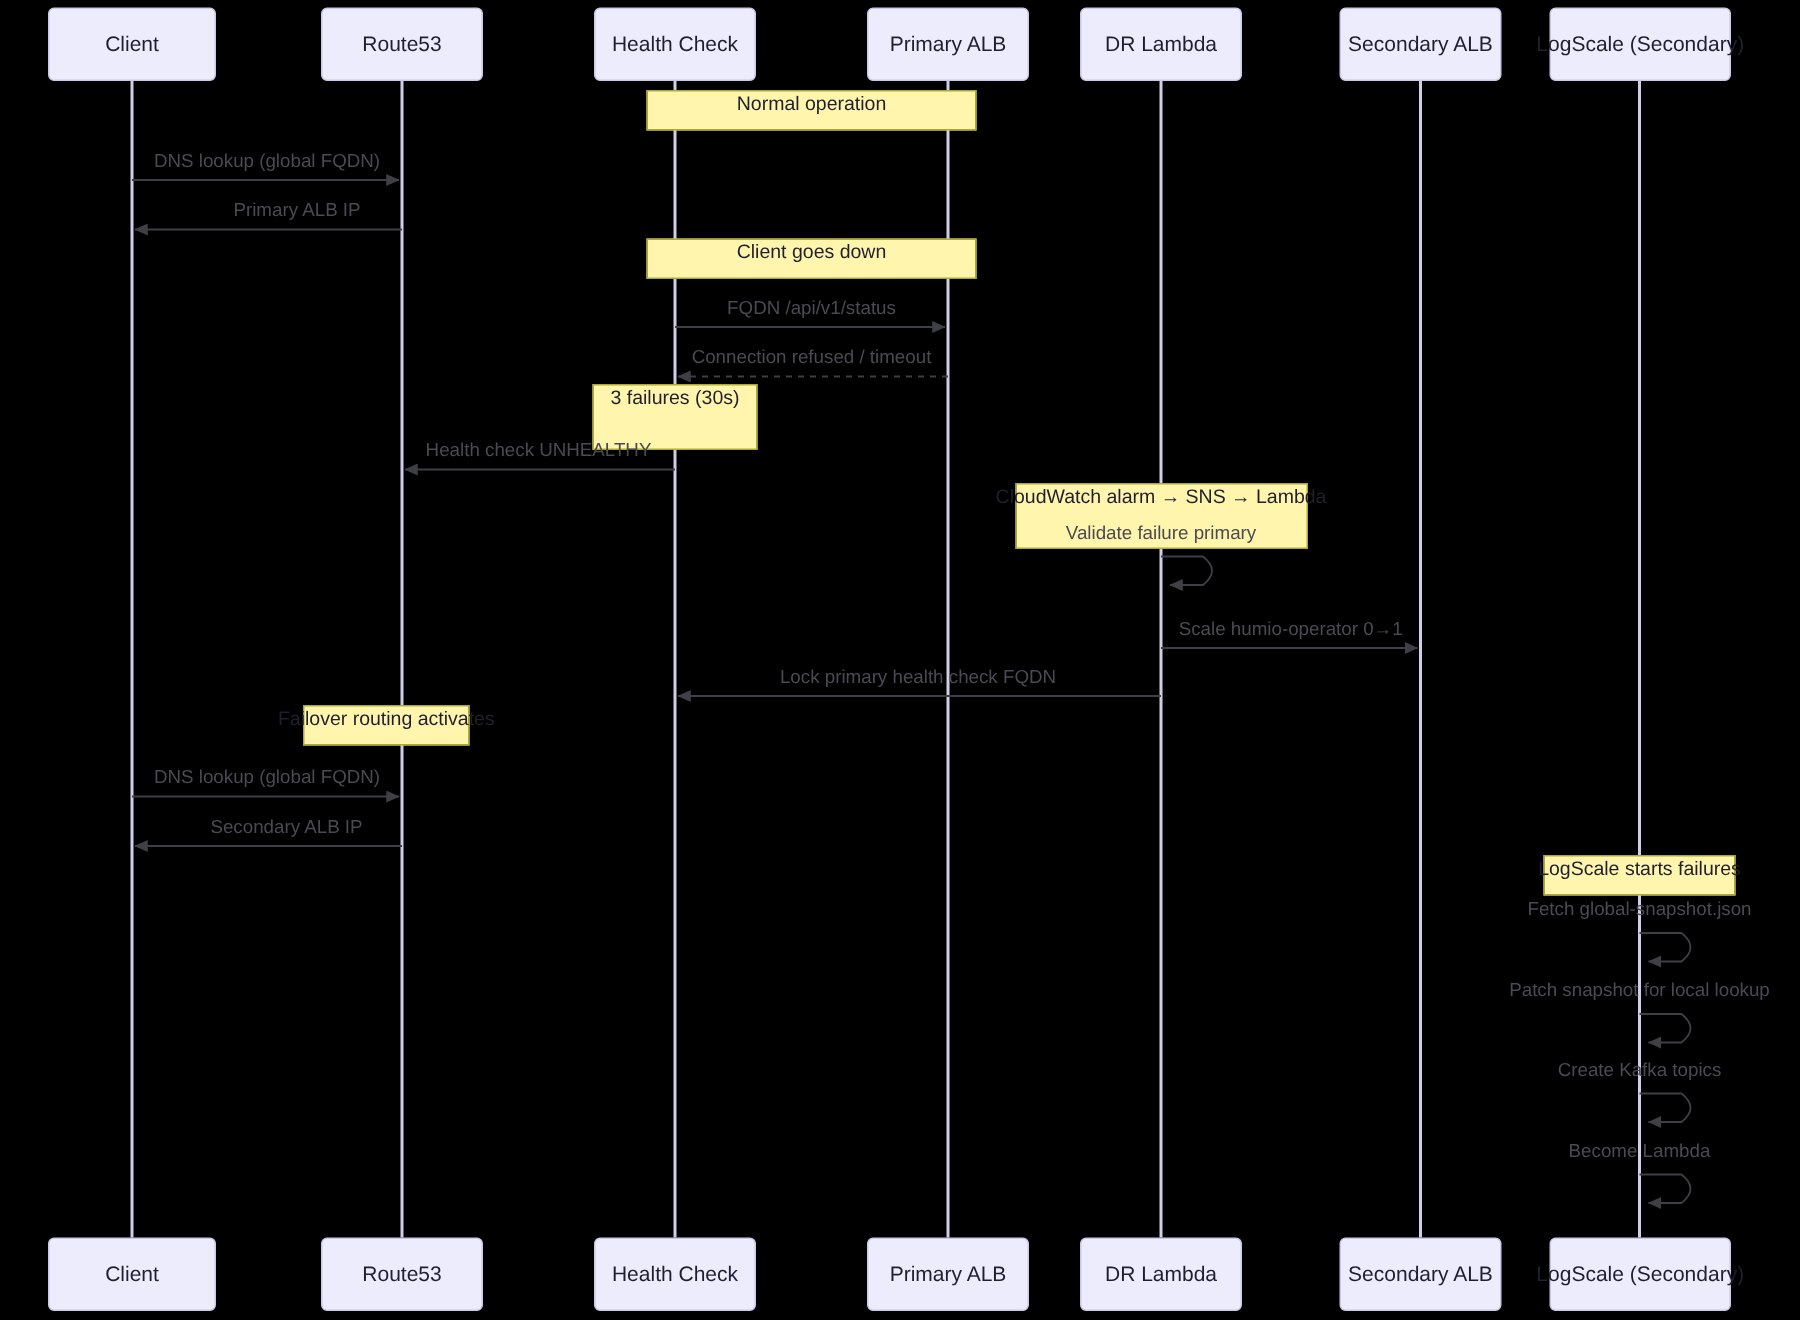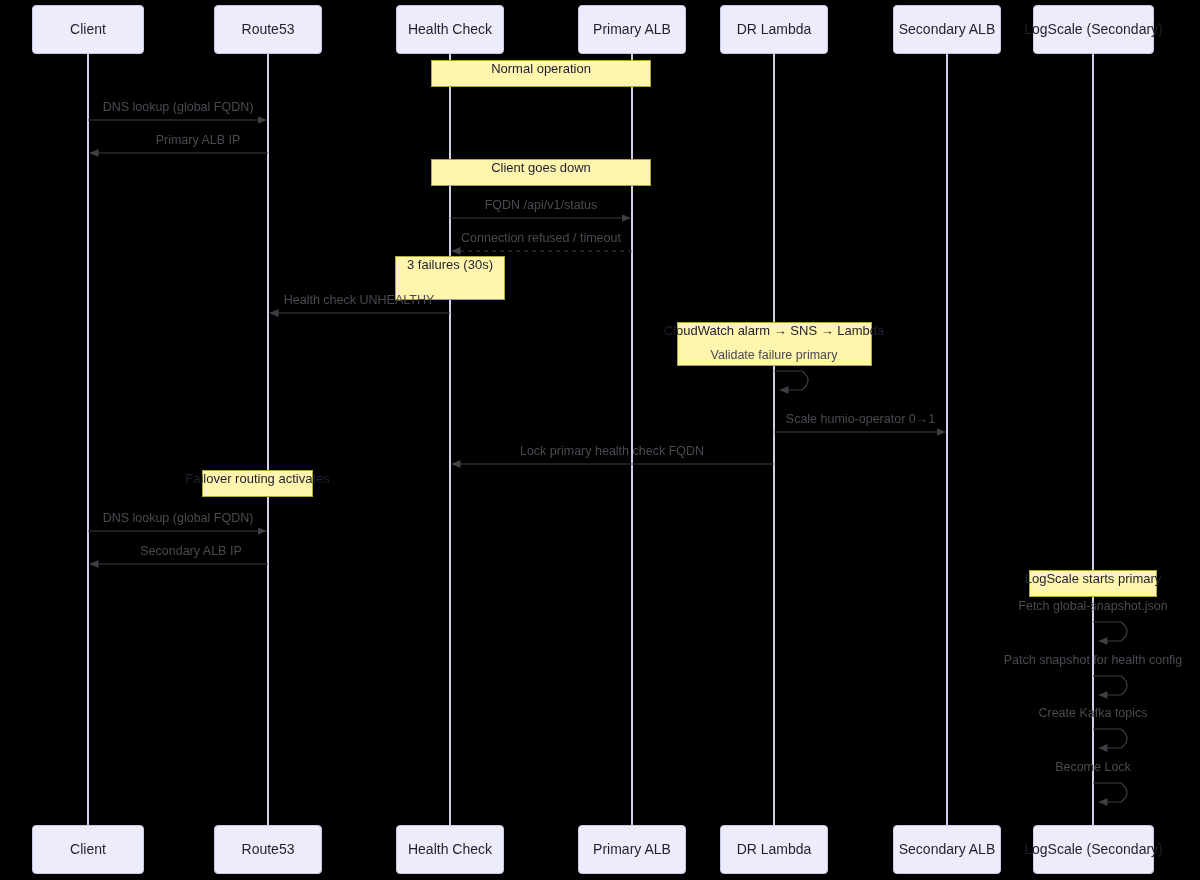--- a/index.html
+++ b/index.html
@@ -160,33 +160,33 @@
       <div class="note-box" style="left: 395px; top: 256px; width: 110px; height: 44px;">
         <span>3 failures (30s)</span>
       </div>
       <div class="note-box" style="left: 676.5px; top: 322px; width: 195px; height: 44px;">
         <span>CloudWatch alarm → SNS → Lambda</span>
       </div>
       <div class="note-box" style="left: 202px; top: 470px; width: 111px; height: 27px;">
         <span>Failover routing activates</span>
       </div>
       <div class="note-box" style="left: 1029px; top: 570px; width: 128px; height: 27px;">
-        <span>LogScale starts primary</span>
+        <span>LogScale starts failures</span>
       </div>
     </div>
   <div id="labels">
       <div class="msg-label" style="left: 178px; top: 100px;">DNS lookup (global FQDN)</div>
       <div class="msg-label" style="left: 178px; top: 133px; padding-left: 40px;">Primary ALB IP</div>
       <div class="msg-label" style="left: 541px; top: 198px;">FQDN /api/v1/status</div>
       <div class="msg-label" style="left: 541px; top: 231px;">Connection refused / timeout</div>
       <div class="msg-label" style="left: 359px; top: 293px;">Health check UNHEALTHY</div>
       <div class="msg-label" style="left: 774px; top: 348px;">Validate failure primary</div>
       <div class="msg-label" style="left: 860.5px; top: 412px;">Scale humio-operator 0→1</div>
       <div class="msg-label" style="left: 612px; top: 444px;">Lock primary health check FQDN</div>
       <div class="msg-label" style="left: 178px; top: 511px;">DNS lookup (global FQDN)</div>
       <div class="msg-label" style="left: 178px; top: 544px; margin-left: 13px;">Secondary ALB IP</div>
       <div class="msg-label" style="left: 1093px; top: 599px;">Fetch global-snapshot.json</div>
-      <div class="msg-label" style="left: 1093px; top: 653px;">Patch snapshot for health config</div>
+      <div class="msg-label" style="left: 1093px; top: 653px;">Patch snapshot for local lookup</div>
       <div class="msg-label" style="left: 1093px; top: 706px;">Create Kafka topics</div>
-      <div class="msg-label" style="left: 1093px; top: 760px;">Become Lock</div>
+      <div class="msg-label" style="left: 1093px; top: 760px;">Become Lambda</div>
     </div>
 
 </div>
 
 </body></html>

